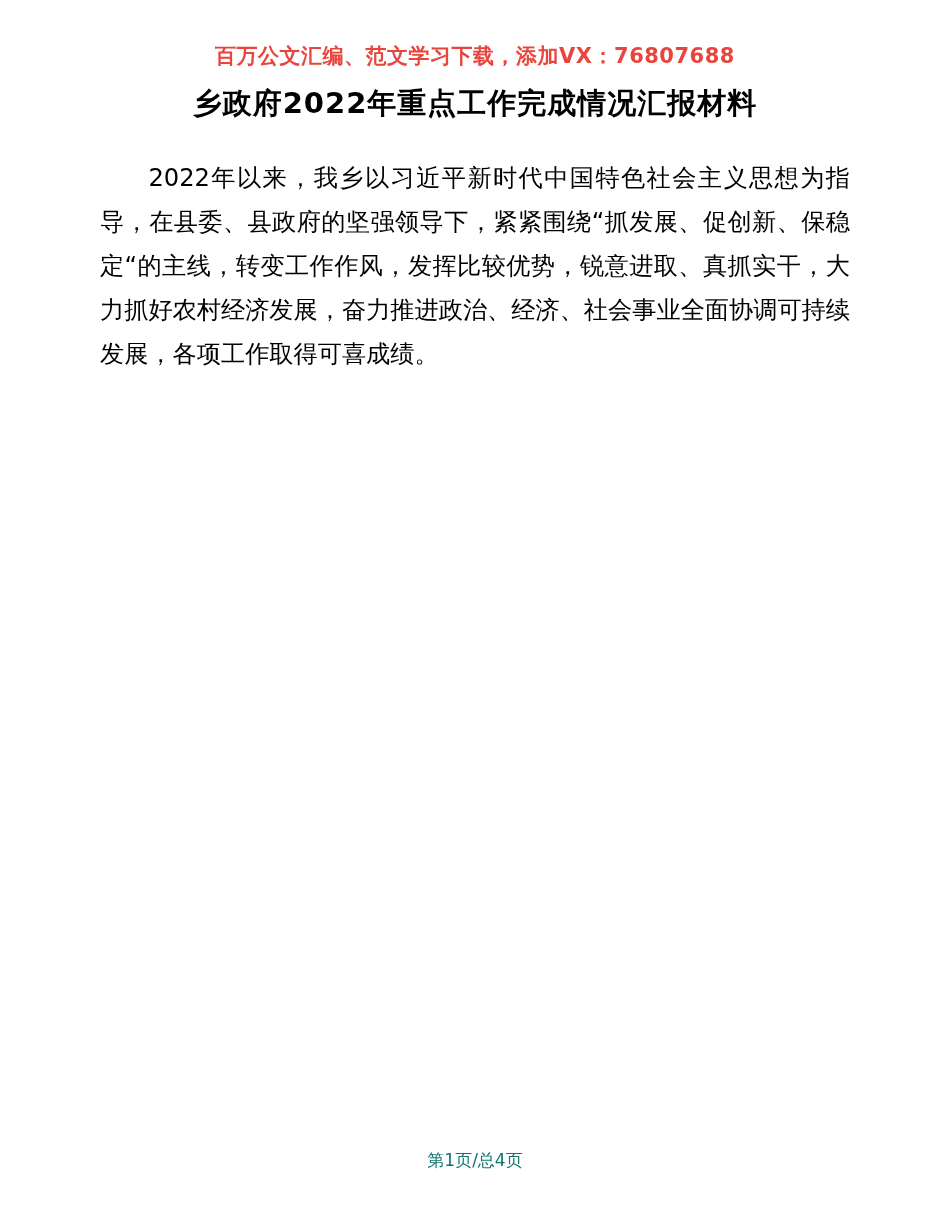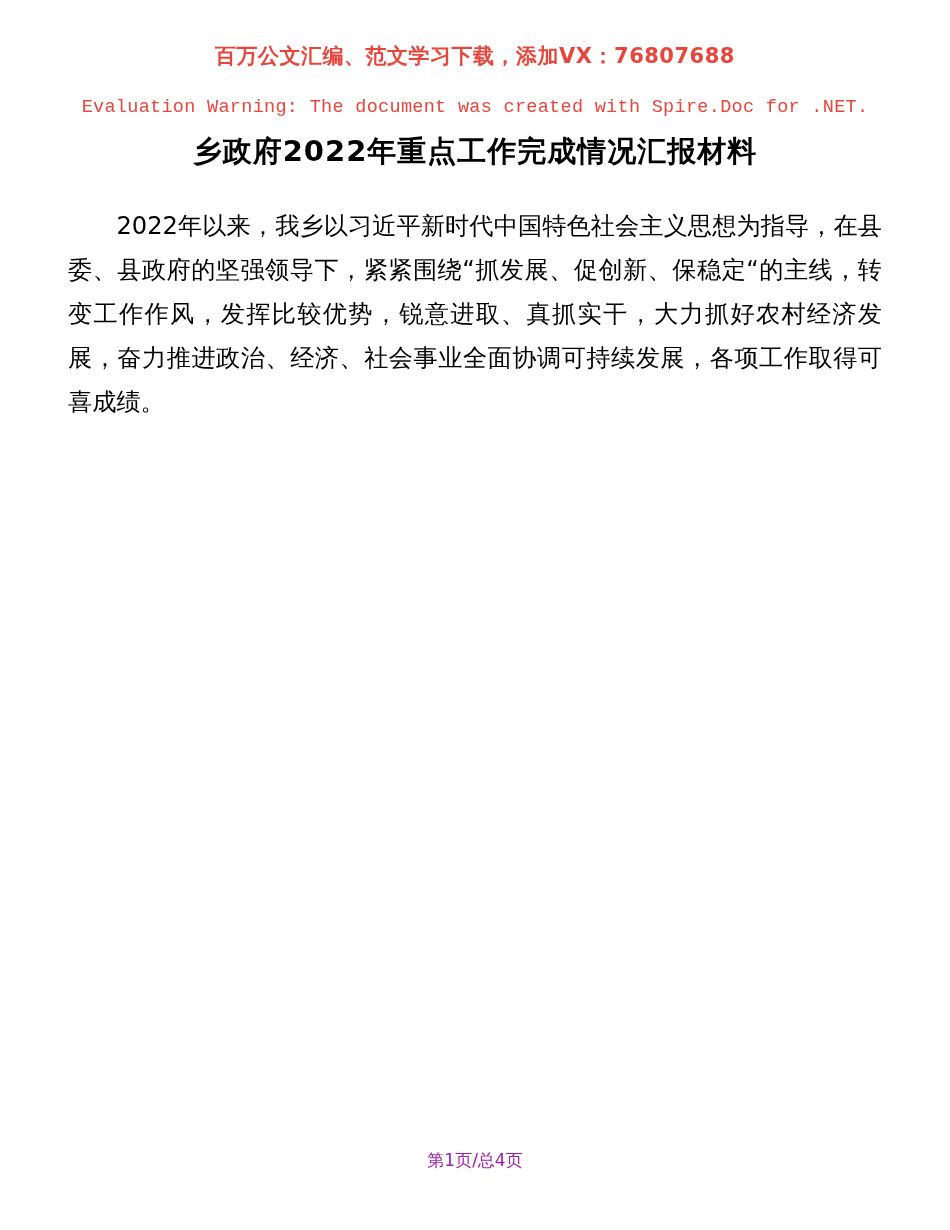--- a/index.html
+++ b/index.html
@@ -12,21 +12,21 @@
     height: 1230px;
     font-family: "Liberation Serif", "DejaVu Serif", serif;
     color: #000000;
     position: relative;
     overflow: hidden;
   }
   .page {
     width: 950px;
     height: 1230px;
     box-sizing: border-box;
-    padding: 0 68px;
+    padding: 0 100px;
     position: relative;
   }
   .watermark-top {
     text-align: center;
     color: #e8453c;
     font-family: "DejaVu Sans", "Liberation Sans", sans-serif;
     font-size: 21px;
     font-weight: bold;
     letter-spacing: 0.5px;
     padding-top: 42px;
@@ -64,31 +64,30 @@
     letter-spacing: 0px;
   }
   .footer {
     position: absolute;
     left: 0;
     right: 0;
     bottom: 58px;
     text-align: center;
     font-family: "DejaVu Sans", "Liberation Sans", sans-serif;
     font-size: 17px;
-    color: #a21caf;
+    color: #0f766e;
   }
 </style>
 </head>
 <body>
 
 <div class="page">
 
   <div class="watermark-top">百万公文汇编、范文学习下载，添加VX：76807688</div>
 
-  <div class="eval-warning">Evaluation Warning: The document was created with Spire.Doc for .NET.</div>
 
   <h1 class="doc-title">乡政府2022年重点工作完成情况汇报材料</h1>
 
   <div class="doc-body">
     <p class="para">2022年以来，我乡以习近平新时代中国特色社会主义思想为指导，在县委、县政府的坚强领导下，紧紧围绕“抓发展、促创新、保稳定“的主线，转变工作作风，发挥比较优势，锐意进取、真抓实干，大力抓好农村经济发展，奋力推进政治、经济、社会事业全面协调可持续发展，各项工作取得可喜成绩。</p>
   </div>
 
   <div class="footer">第1页/总4页</div>
 
 </div>

